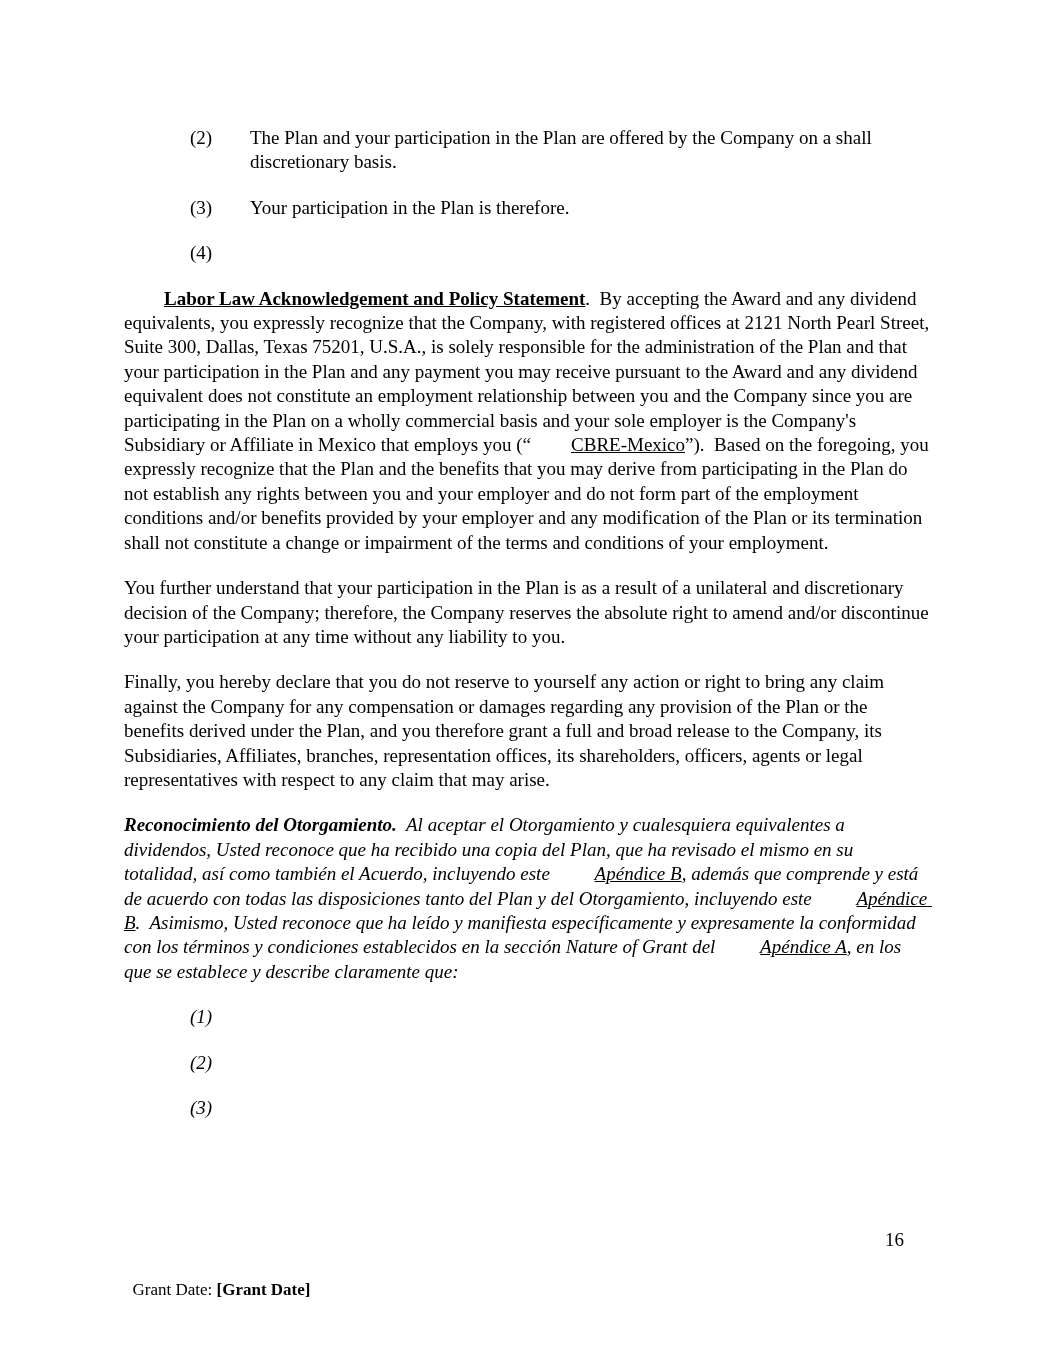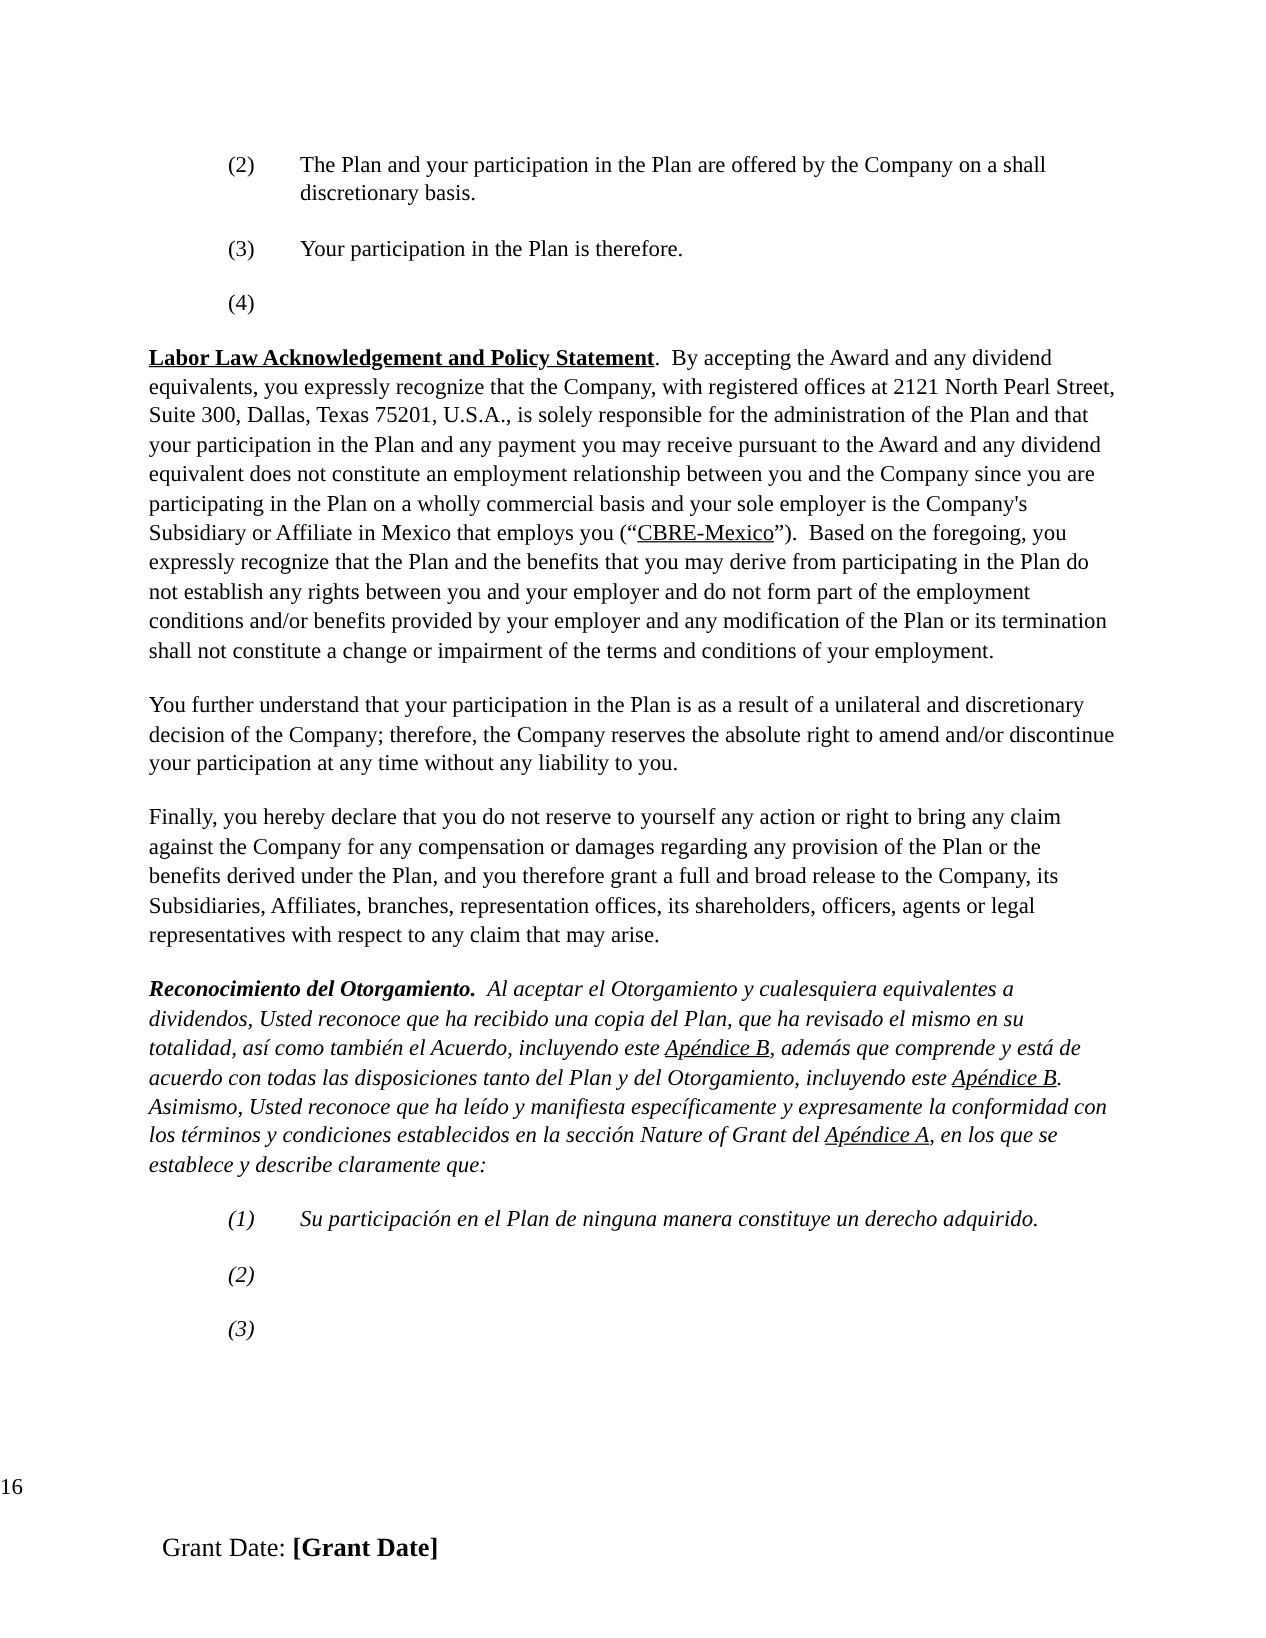--- a/index.html
+++ b/index.html
@@ -20,52 +20,52 @@
     font-size: 19px;
     line-height: 24.4px;
   }
   .block { margin-bottom: 21px; white-space: pre-wrap; }
   .paragraph { }
   .list-item { display: flex; }
   .num { flex: none; margin-left: 66px; width: 60px; }
   .li-body { flex: 1 1 auto; }
   .italic { font-style: italic; }
   .b { font-weight: bold; }
-  .u { text-decoration: underline; }
+  .u { text-decoration: underline; margin-left: 40px; }
   .footer-page-number {
     position: absolute;
     top: 1228px;
     left: 0;
     width: 904px;
-    text-align: left;
+    text-align: right;
     font-size: 19px;
     line-height: 24.4px;
   }
   .footer-grant-date {
     position: absolute;
     top: 1254px;
     left: 124px;
-    font-size: 22px;
+    font-size: 17px;
     line-height: 24.4px;
     white-space: pre-wrap;
   }
 </style>
 </head>
 <body>
 
 <div class="content">
   <div id="doc-blocks">
       <div class="block list-item"><span class="num">(2)</span><span class="li-body"><span class="">The Plan and your participation in the Plan are offered by the Company on a shall discretionary basis.</span></span></div>
       <div class="block list-item"><span class="num">(3)</span><span class="li-body"><span class="">Your participation in the Plan is therefore.</span></span></div>
       <div class="block list-item"><span class="num">(4)</span></div>
       <div class="block paragraph"><span class="b u">Labor Law Acknowledgement and Policy Statement</span><span class="">.  By accepting the Award and any dividend equivalents, you expressly recognize that the Company, with registered offices at 2121 North Pearl Street, Suite 300, Dallas, Texas 75201, U.S.A., is solely responsible for the administration of the Plan and that your participation in the Plan and any payment you may receive pursuant to the Award and any dividend equivalent does not constitute an employment relationship between you and the Company since you are participating in the Plan on a wholly commercial basis and your sole employer is the Company's Subsidiary or Affiliate in Mexico that employs you (“</span><span class="u">CBRE-Mexico</span><span class="">”).  Based on the foregoing, you expressly recognize that the Plan and the benefits that you may derive from participating in the Plan do not establish any rights between you and your employer and do not form part of the employment conditions and/or benefits provided by your employer and any modification of the Plan or its termination shall not constitute a change or impairment of the terms and conditions of your employment.</span></div>
       <div class="block paragraph"><span class="">You further understand that your participation in the Plan is as a result of a unilateral and discretionary decision of the Company; therefore, the Company reserves the absolute right to amend and/or discontinue your participation at any time without any liability to you.</span></div>
       <div class="block paragraph"><span class="">Finally, you hereby declare that you do not reserve to yourself any action or right to bring any claim against the Company for any compensation or damages regarding any provision of the Plan or the benefits derived under the Plan, and you therefore grant a full and broad release to the Company, its Subsidiaries, Affiliates, branches, representation offices, its shareholders, officers, agents or legal representatives with respect to any claim that may arise.</span></div>
       <div class="block paragraph italic"><span class="b ">Reconocimiento del Otorgamiento.</span><span class="">  Al aceptar el Otorgamiento y cualesquiera equivalentes a dividendos, Usted reconoce que ha recibido una copia del Plan, que ha revisado el mismo en su totalidad, así como también el Acuerdo, incluyendo este </span><span class="u">Apéndice B</span><span class="">, además que comprende y está de acuerdo con todas las disposiciones tanto del Plan y del Otorgamiento, incluyendo este </span><span class="u">Apéndice B</span><span class="">.  Asimismo, Usted reconoce que ha leído y manifiesta específicamente y expresamente la conformidad con los términos y condiciones establecidos en la sección Nature of Grant del </span><span class="u">Apéndice A</span><span class="">, en los que se establece y describe claramente que:</span></div>
-      <div class="block list-item italic"><span class="num">(1)</span><span class="li-body"><span class="">Su participación en el Plan de ninguna manera constituye un derecho adquirido.</span></span></div>
+      <div class="block list-item italic"><span class="num">(1)</span></div>
       <div class="block list-item italic"><span class="num">(2)</span></div>
       <div class="block list-item italic"><span class="num">(3)</span></div>
     </div>
 </div>
 
 <div class="footer-page-number">16</div>
 
 <div class="footer-grant-date">
   <span>Grant Date: </span><span class="b">[Grant Date]</span>
 </div>

